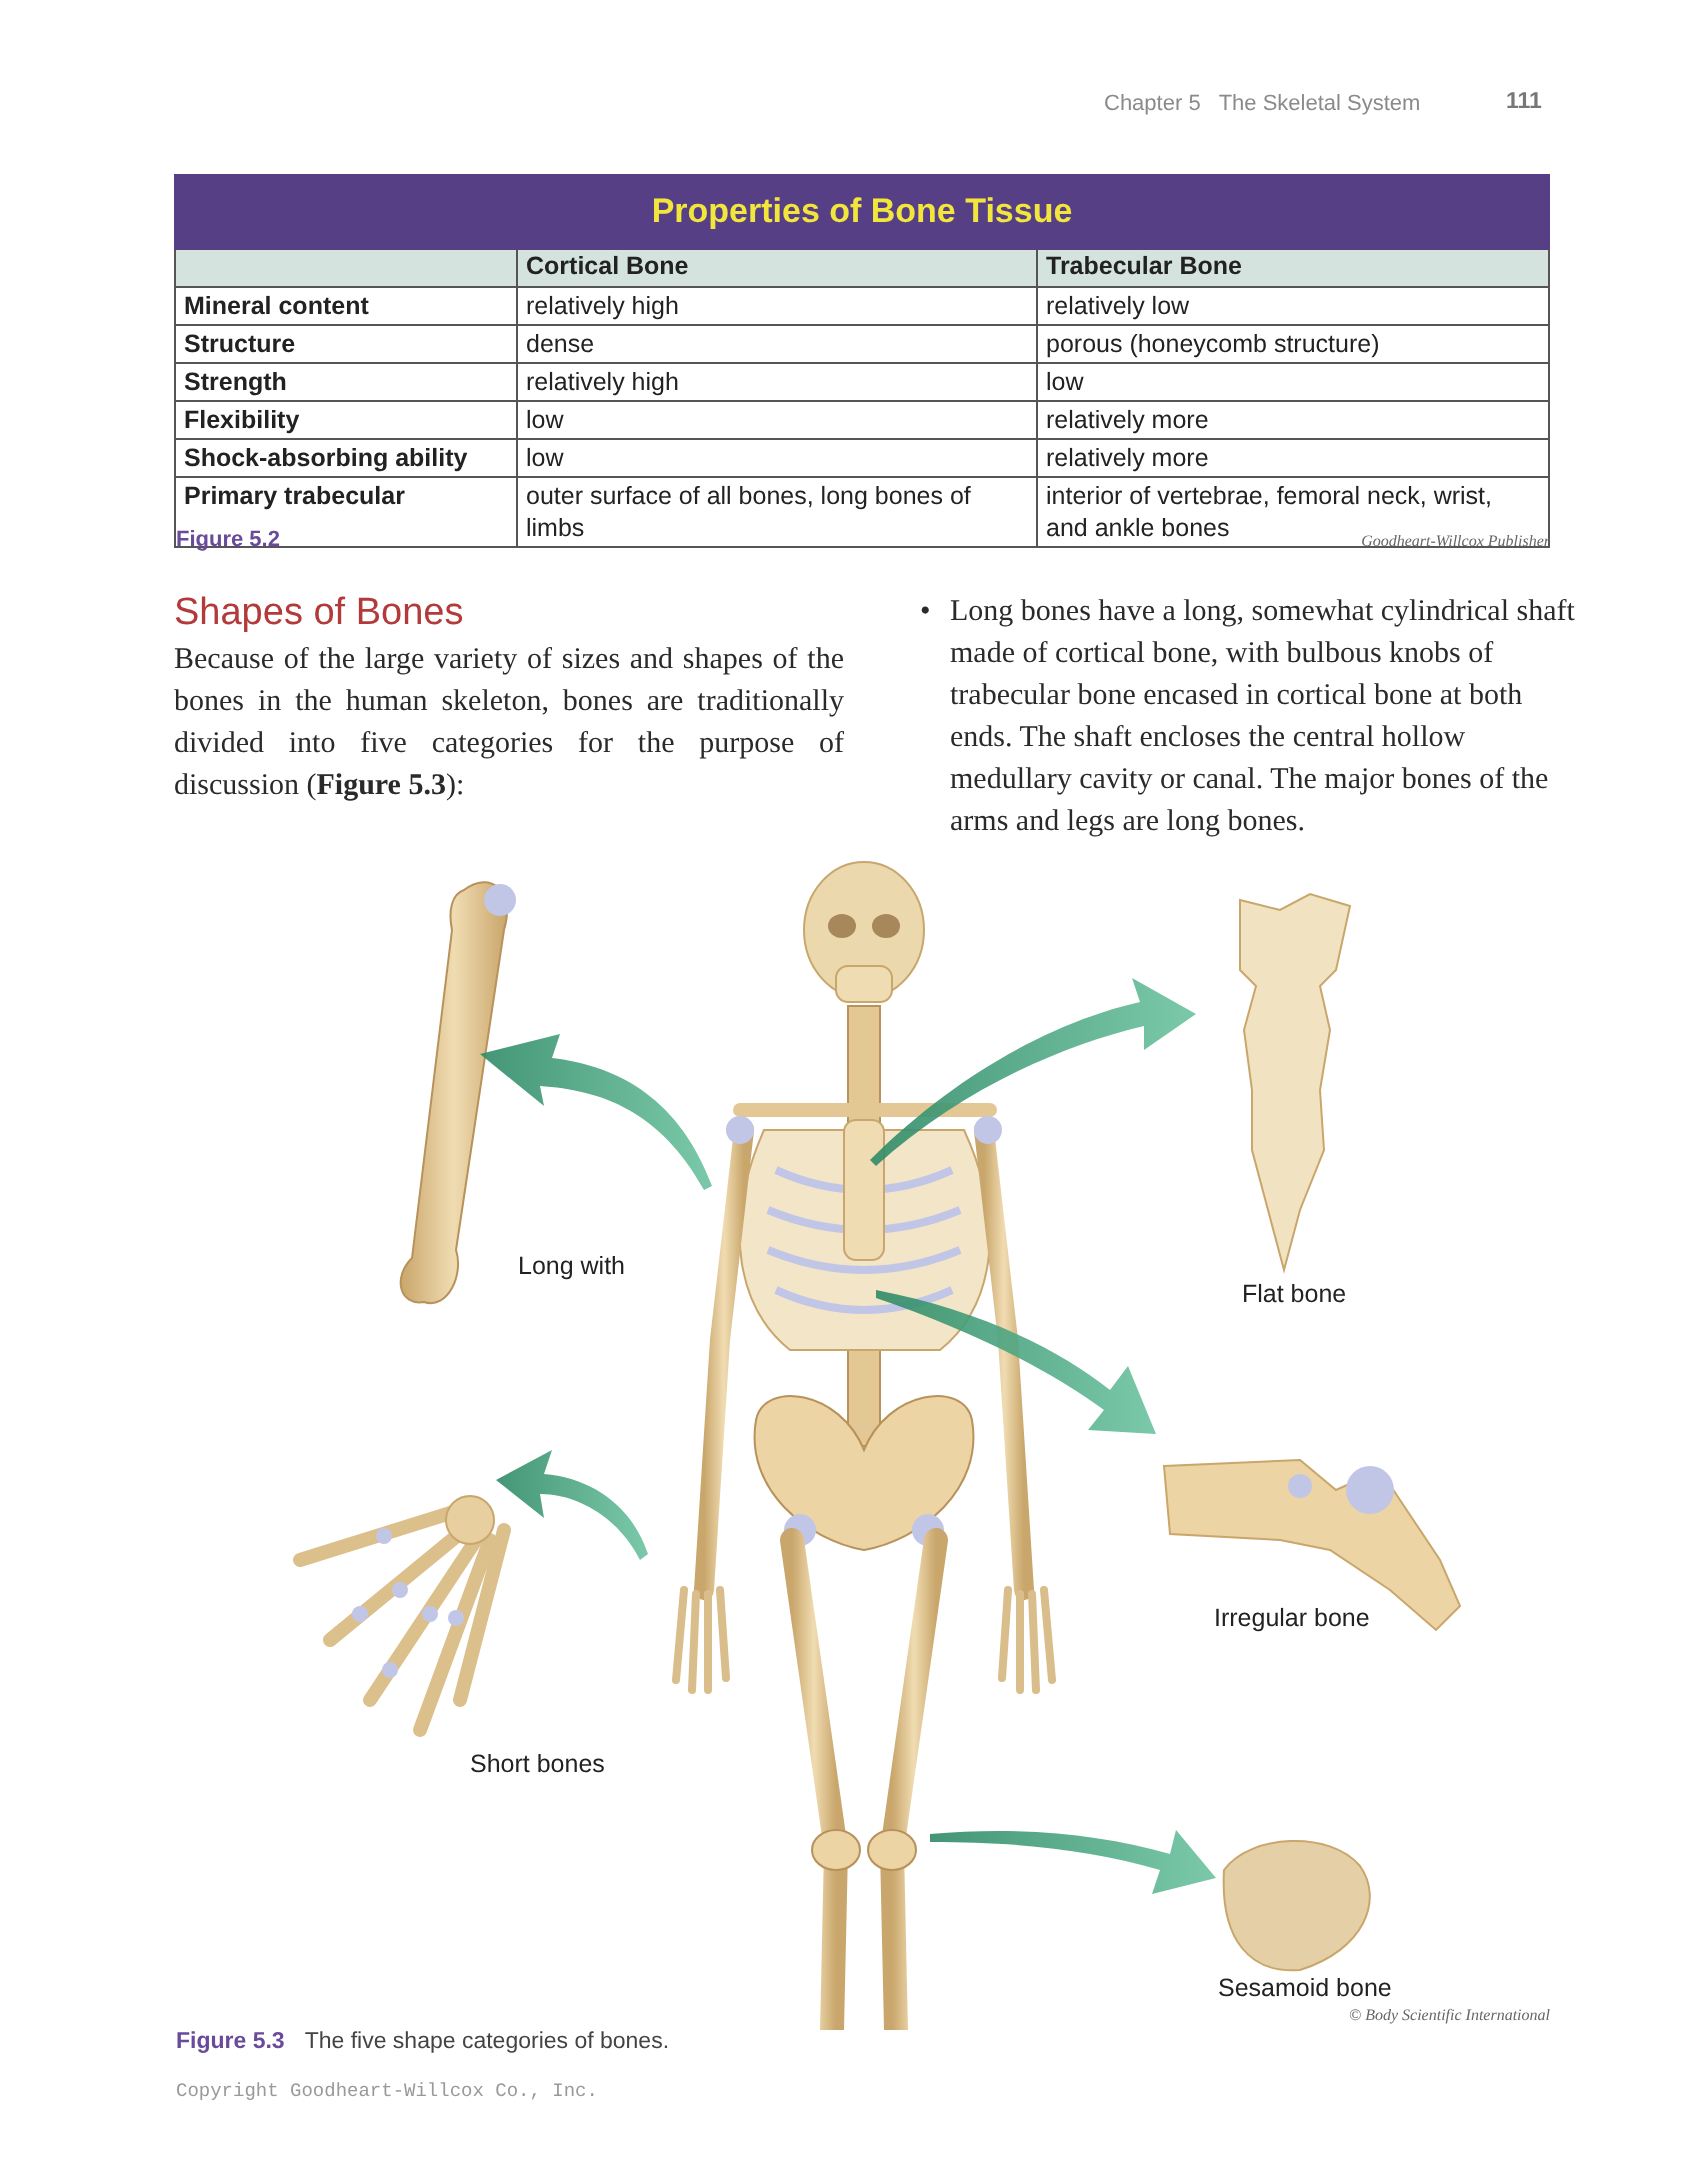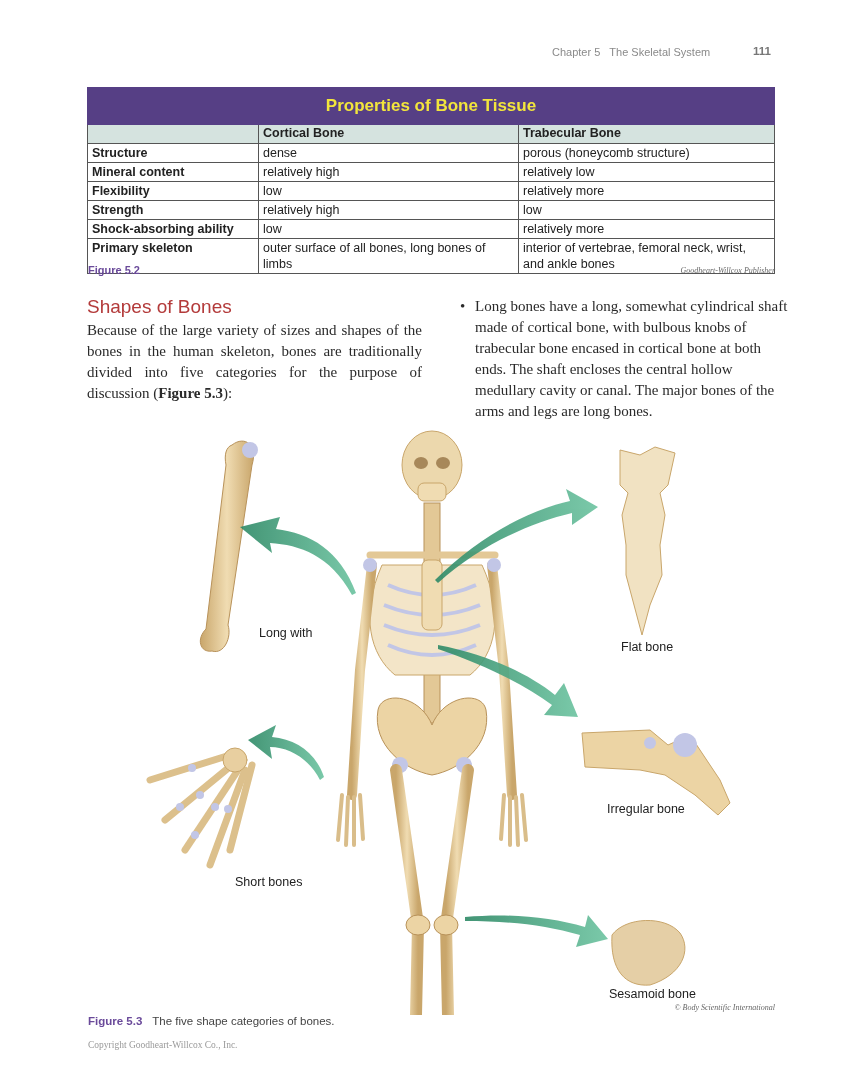--- a/index.html
+++ b/index.html
@@ -25,67 +25,67 @@
     .bullet { position: absolute; left: 460px; top: 296px; width: 320px; font-family: "Liberation Serif", serif; font-size: 15px; line-height: 21px; color: #2a2a2a; margin: 0; padding-left: 15px; }
     .bullet .dot { position: absolute; left: 0; top: 0; }
 
     .figure { position: absolute; left: 120px; top: 425px; width: 660px; height: 590px; }
     .figure svg { position: absolute; left: 0; top: 0; }
     .label { position: absolute; font-family: "Liberation Sans", sans-serif; font-size: 12.5px; color: #222; }
     .credit2 { position: absolute; right: 74px; top: 1003px; font-family: "Liberation Serif", serif; font-style: italic; font-size: 8px; color: #666; }
 
     .fig53 { position: absolute; left: 88px; top: 1015px; font-family: "Liberation Sans", sans-serif; font-size: 11.5px; color: #444; }
     .fig53 .num { color: #6a4a9a; font-weight: bold; margin-right: 10px; }
-    .copyright { position: absolute; left: 88px; top: 1040px; font-family: Liberation Serif, serif; font-size: 9.5px; color: #999; }
+    .copyright { position: absolute; left: 88px; top: 1040px; font-family: Liberation Mono, monospace; font-size: 9.5px; color: #999; }
   </style>
 </head>
 <body>
 
 <div class="running-head">
   <span>Chapter 5</span><span class="sep"></span><span>The Skeletal System</span>
 </div>
 <div class="page-num">111</div>
 
 <table class="props">
   <tbody>
       <tr>
     <th class="title" colspan="3">Properties of Bone Tissue</th>
   </tr>
   <tr class="colhead">
     <td></td>
     <td>Cortical Bone</td>
     <td>Trabecular Bone</td>
   </tr>
   <tr>
+    <td class="rowlabel">Mineral content</td>
+    <td class="c2">relatively high</td>
+    <td>relatively low</td>
+  </tr>
+  <tr>
     <td class="rowlabel">Structure</td>
     <td class="c2">dense</td>
     <td>porous (honeycomb structure)</td>
   </tr>
   <tr>
-    <td class="rowlabel">Mineral content</td>
+    <td class="rowlabel">Strength</td>
     <td class="c2">relatively high</td>
-    <td>relatively low</td>
+    <td>low</td>
   </tr>
   <tr>
     <td class="rowlabel">Flexibility</td>
     <td class="c2">low</td>
     <td>relatively more</td>
   </tr>
   <tr>
-    <td class="rowlabel">Strength</td>
-    <td class="c2">relatively high</td>
-    <td>low</td>
-  </tr>
-  <tr>
     <td class="rowlabel">Shock-absorbing ability</td>
     <td class="c2">low</td>
     <td>relatively more</td>
   </tr>
   <tr>
-    <td class="rowlabel">Primary skeleton</td>
+    <td class="rowlabel">Primary trabecular</td>
     <td class="c2">outer surface of all bones, long bones of limbs</td>
     <td>interior of vertebrae, femoral neck, wrist, and ankle bones</td>
   </tr>
 </tbody>
   </table>
 
 <div class="fig52">Figure 5.2</div>
 <div class="credit1">Goodheart-Willcox Publisher</div>
 
 <h2 class="section">Shapes of Bones</h2>

